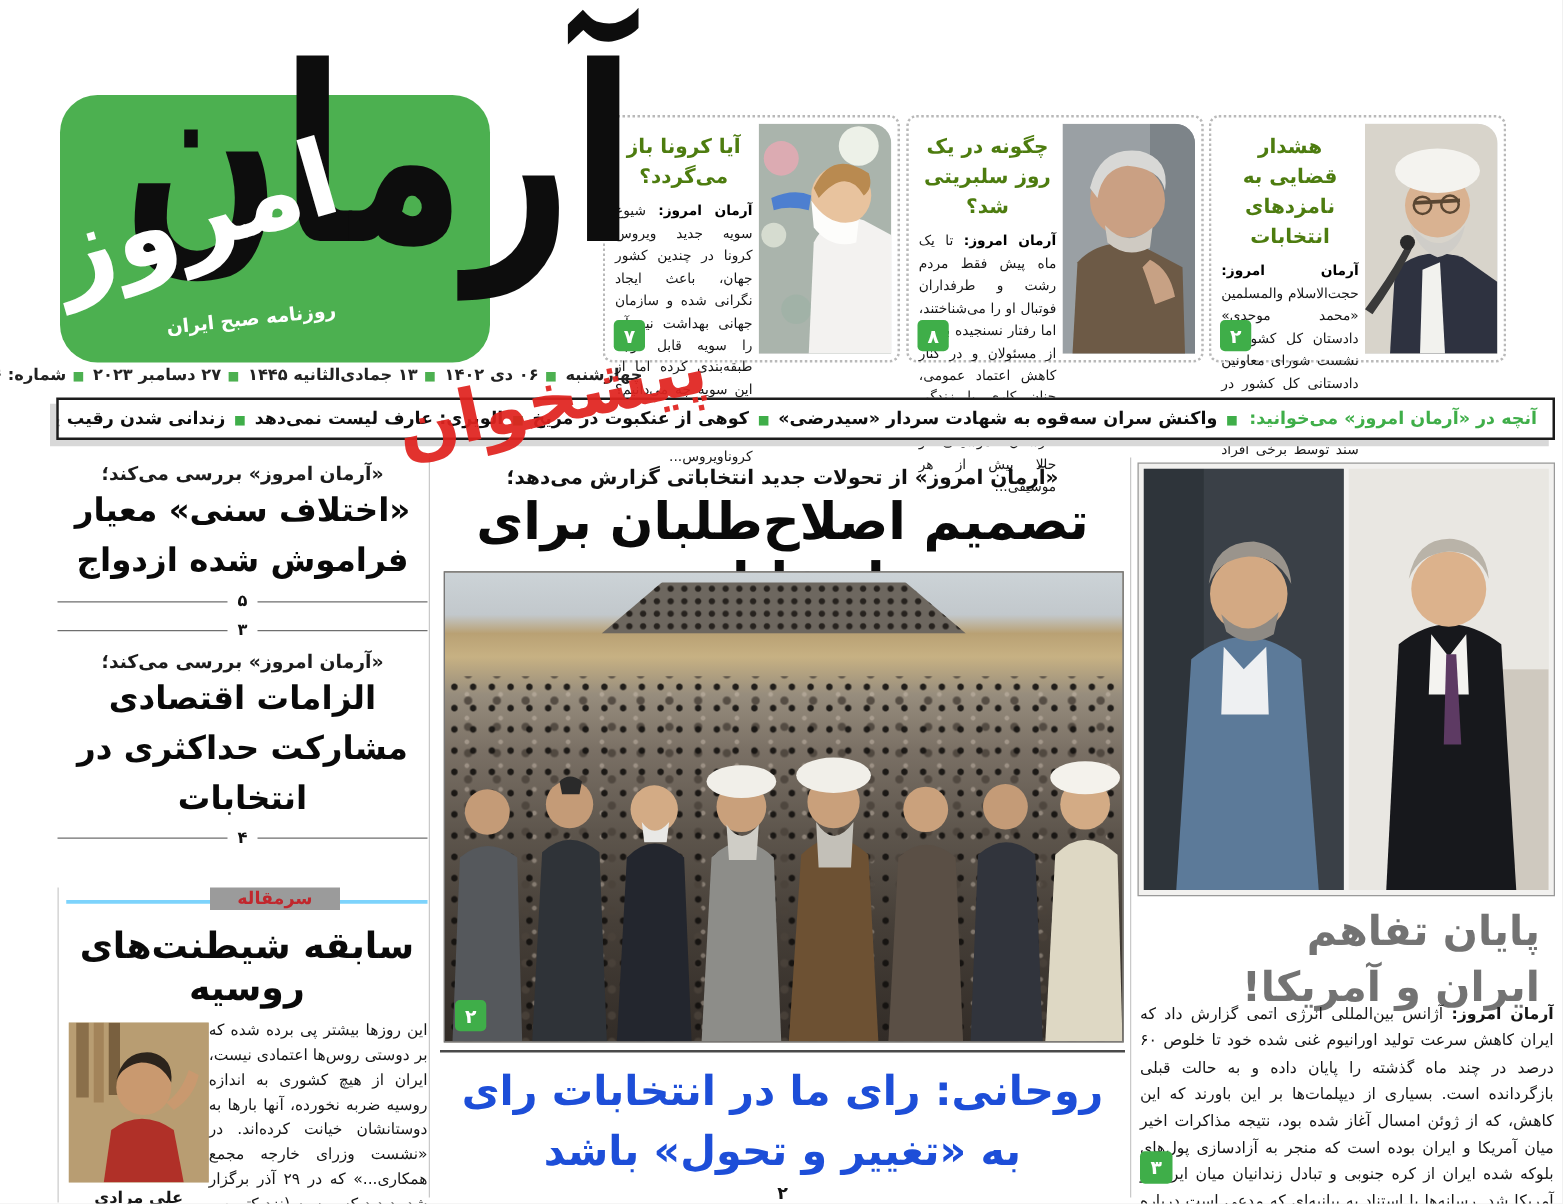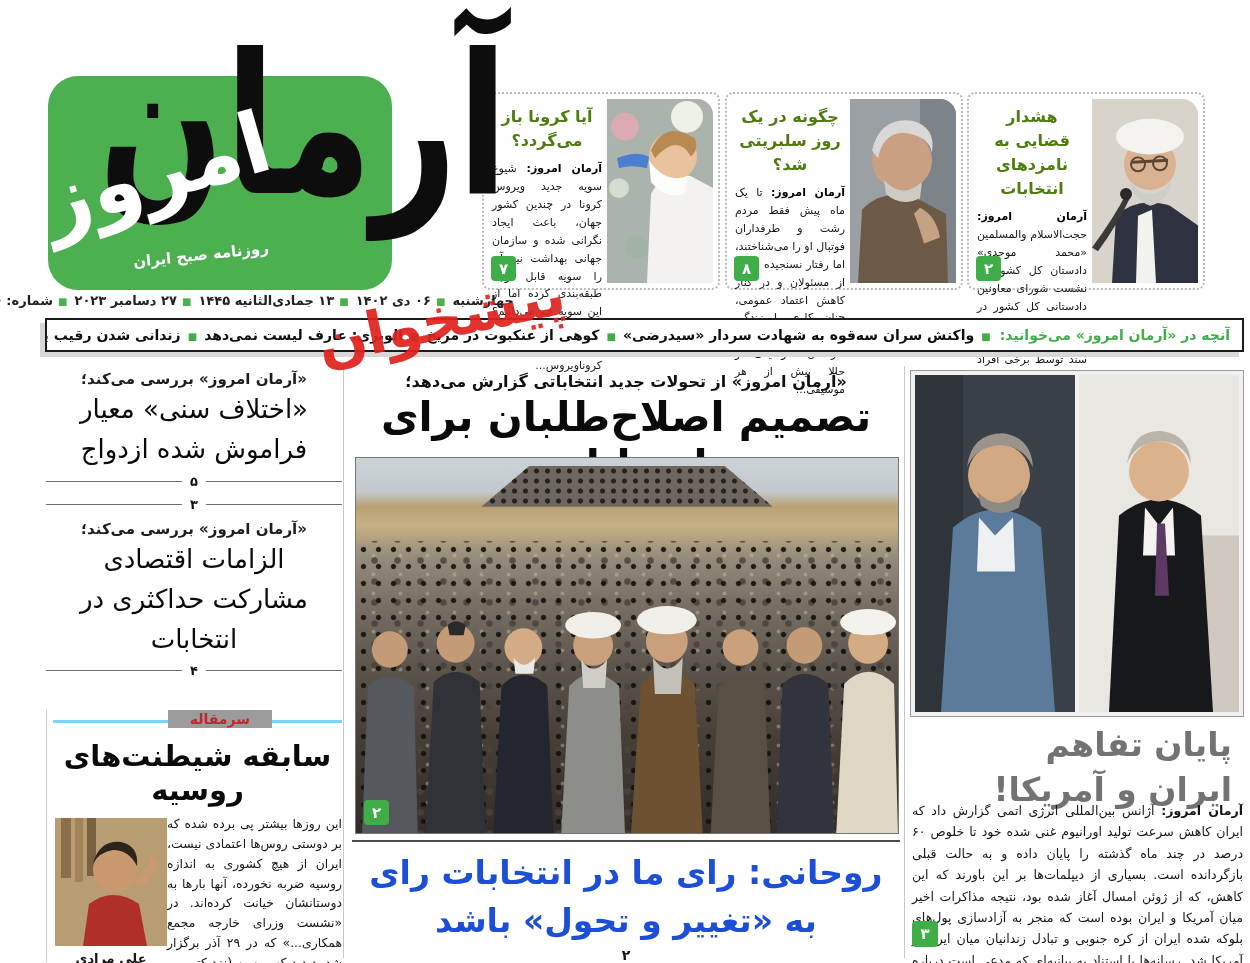--- a/index.html
+++ b/index.html
@@ -89,21 +89,21 @@
     font-weight:800; line-height:1.35; color:#737373; }
   .ri-body { left:912px; top:800px; width:331px; font-size:12.6px; line-height:1.7; text-align:justify;
     color:#161616; }
   .ri-badge { left:912px; top:921px; }
   .pbadge2 { width:26px; height:26px; background:#3fae49; color:#fff; font-weight:800; display:flex;
     align-items:center; justify-content:center; border-radius:4px; font-size:15px; }
 
   
   .lcol { left:46px; top:368px; width:296px; }
   .l-kicker { text-align:center; font-size:15px; font-weight:bold; color:#1d1d1d; margin-top:2px; }
-  .l-headline { text-align:center; font-size:26px; font-weight:400; line-height:1.55; color:#0a0a0a;
+  .l-headline { text-align:center; font-size:26px; font-weight:700; line-height:1.55; color:#0a0a0a;
     margin:1px 12px 4px; }
   .ldiv { display:flex; align-items:center; gap:8px; margin:2px 0 8px; }
   .ldiv .line { flex:1; height:1px; background:#6f6f6f; }
   .ldiv .num { font-size:13px; font-weight:800; }
 
   .editorial { left:46px; top:710px; width:296px; height:252px; border-left:1px solid #ccc; padding-left:6px; }
   .ed-top { height:3px; background:#7dd3fc; position:relative; margin:10px 0 16px; }
   .ed-label { position:absolute; top:-10px; right:70px; background:#9b9b9b; color:#c1272d;
     font-weight:800; font-size:14px; padding:1px 22px; }
   .ed-title { text-align:center; font-size:29px; font-weight:800; margin-bottom:7px; color:#0a0a0a; }

